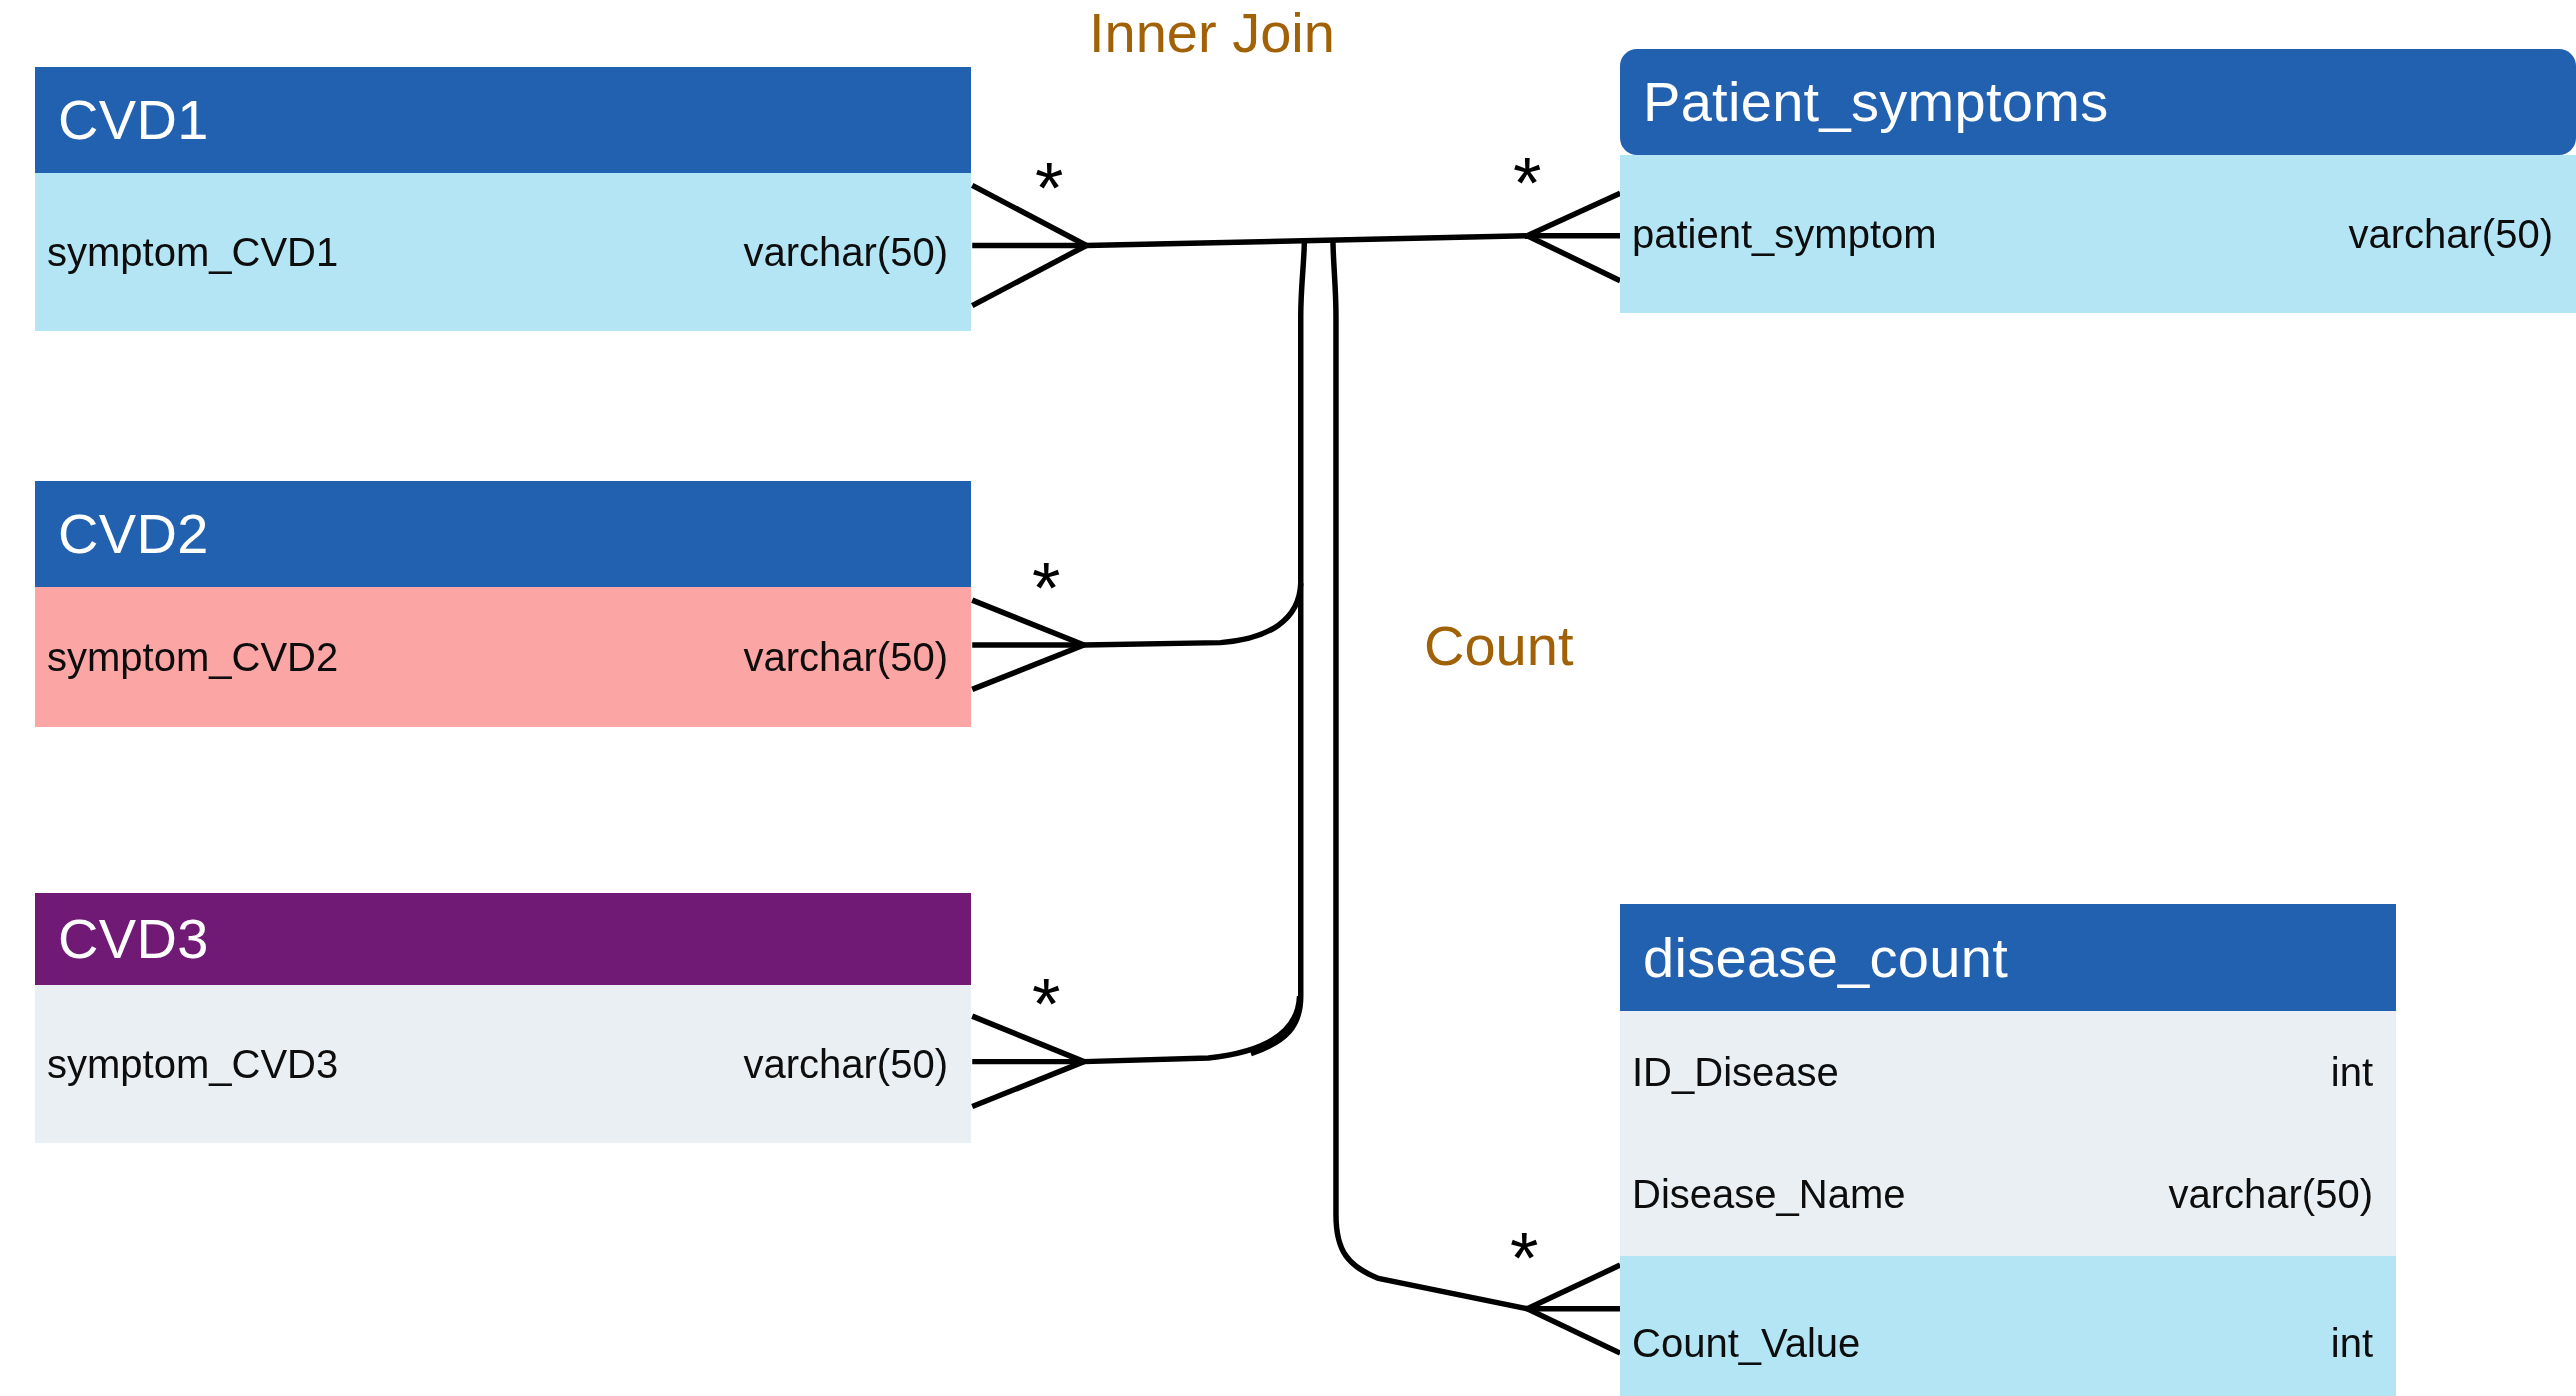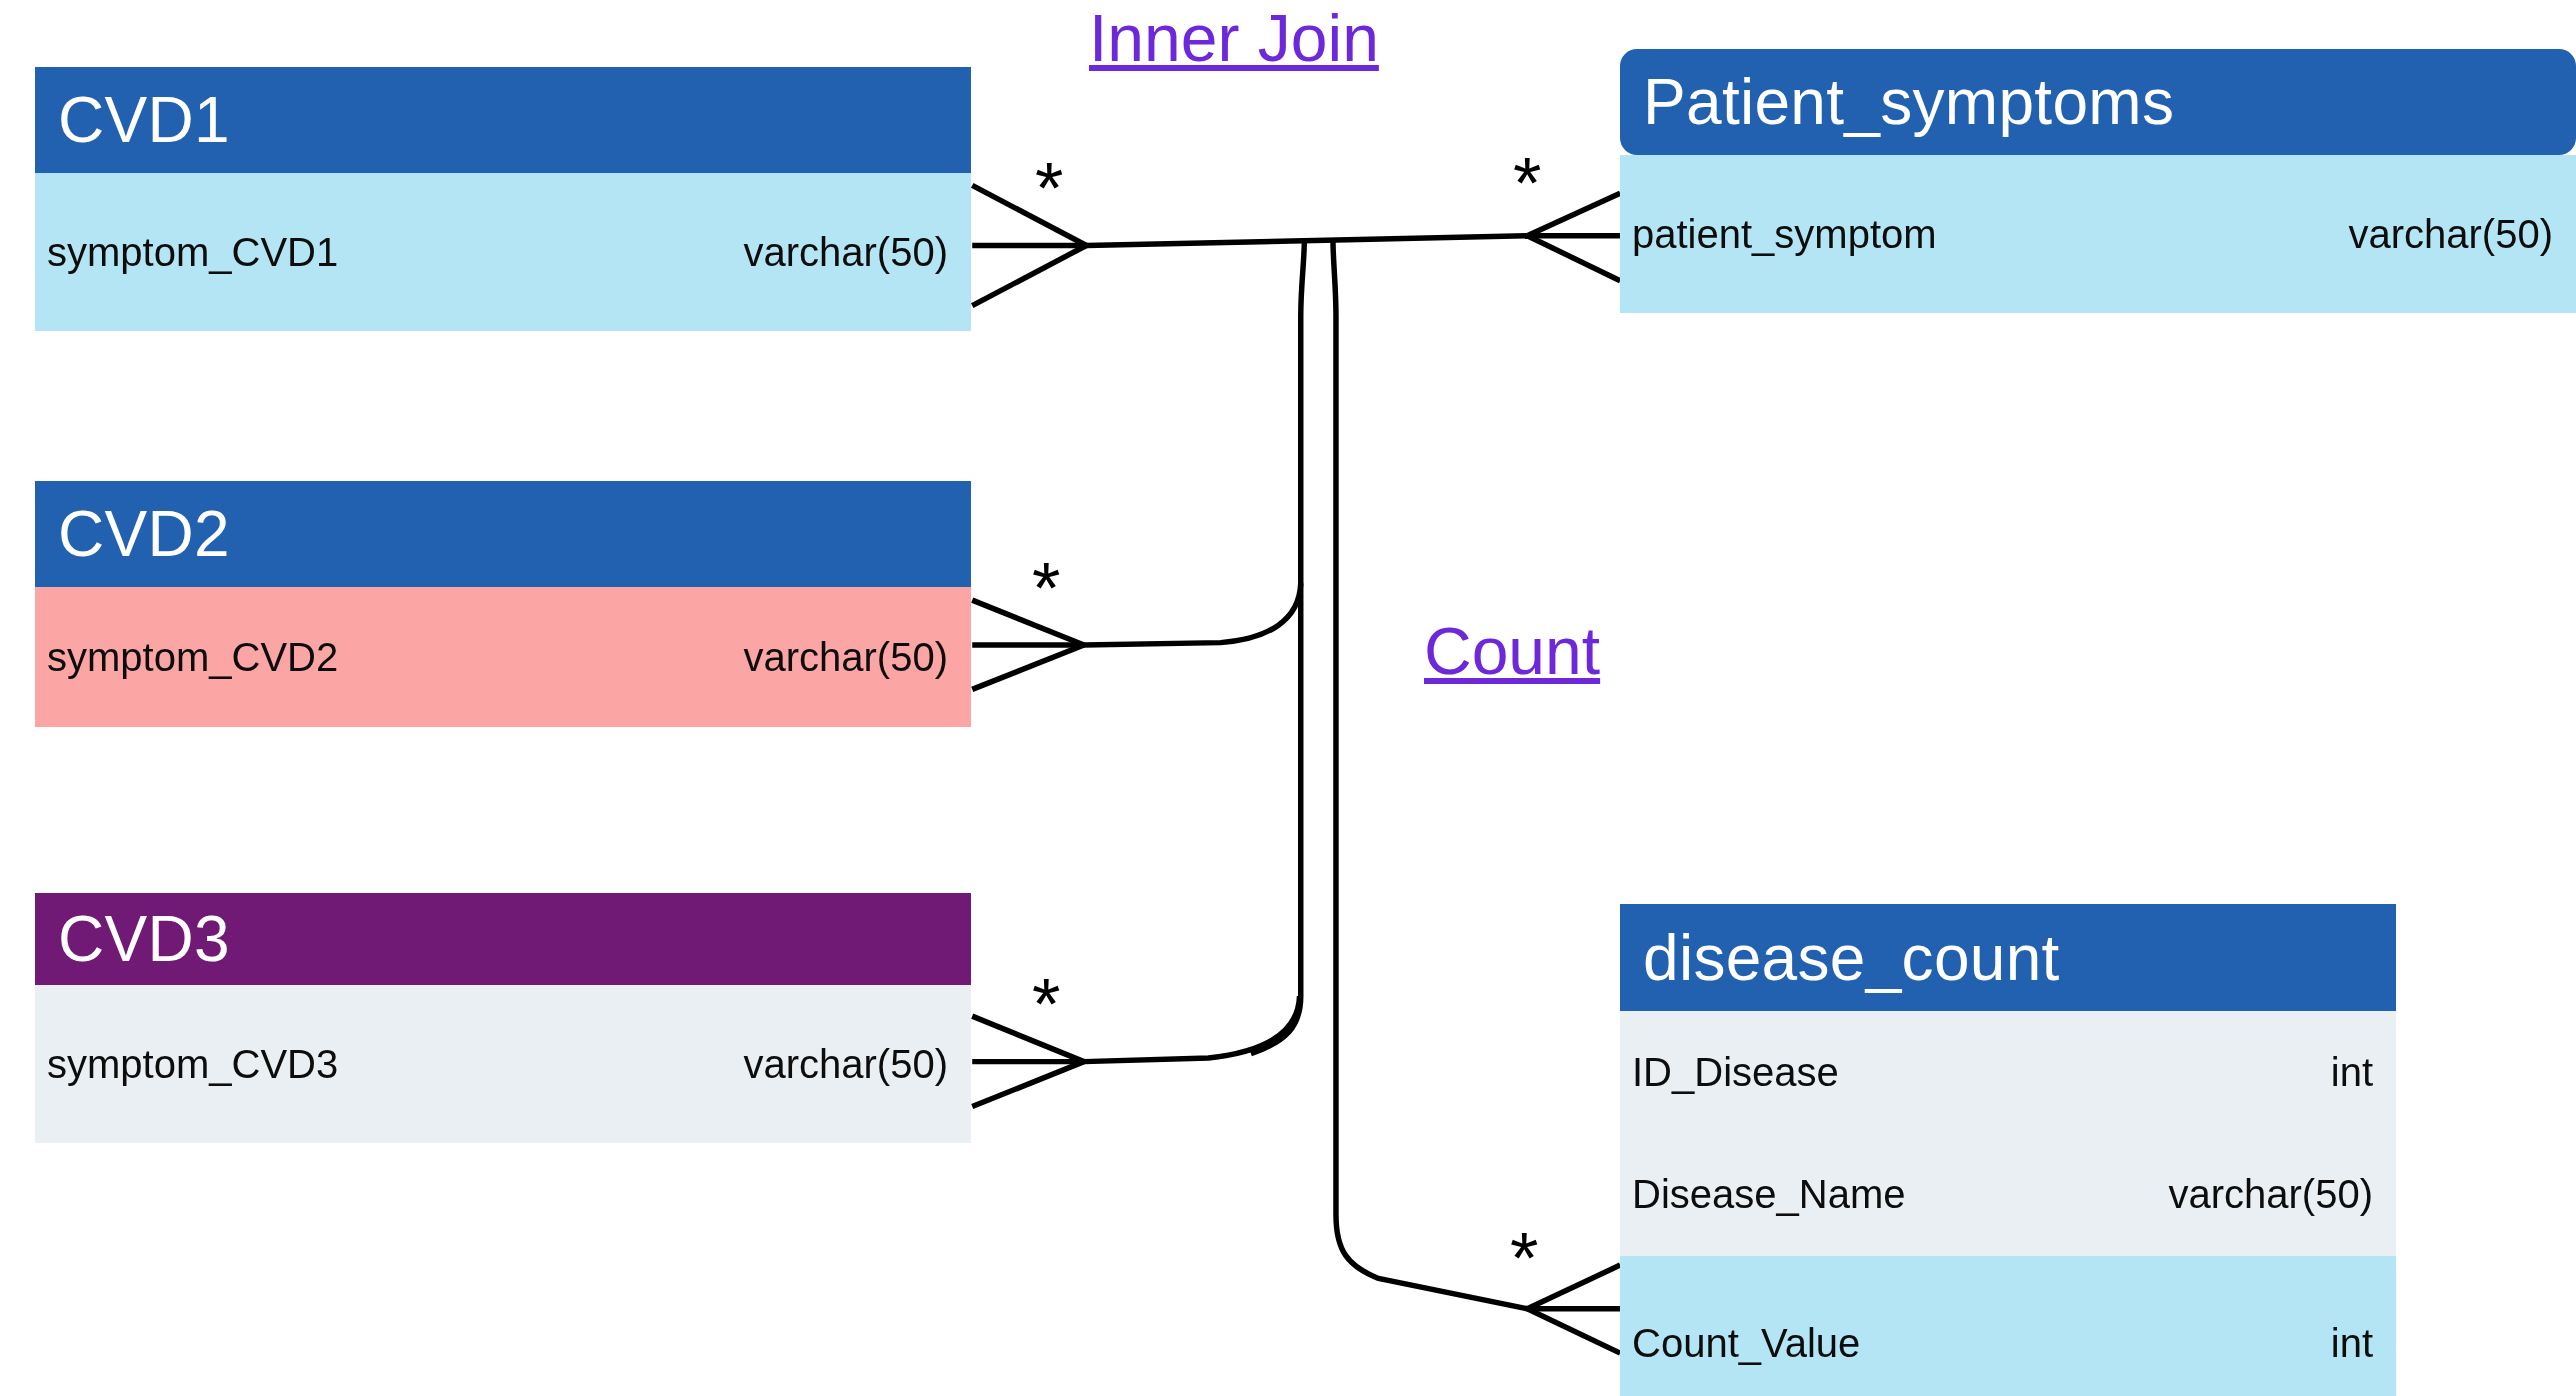--- a/index.html
+++ b/index.html
@@ -16,21 +16,21 @@
     overflow:hidden;
   }
   
   .entity{
     position:absolute;
     box-sizing:border-box;
   }
   .entity-header{
     box-sizing:border-box;
     color:#ffffff;
-    font-size:64px;
+    font-size:56px;
     font-weight:400;
     line-height:1;
     display:flex;
     align-items:center;
     padding-left:23px;
     letter-spacing:0.3px;
   }
   .entity-row{
     box-sizing:border-box;
     display:flex;
@@ -42,26 +42,25 @@
     color:#0d0d0d;
     line-height:1;
     font-weight:400;
   }
   .row-name{white-space:nowrap;}
   .row-type{white-space:nowrap;}
 
   
   .rel-label{
     position:absolute;
-    font-size:66px;
-    color:#6d28d9;
+    font-size:56px;
+    color:#a16207;
     line-height:1;
     white-space:nowrap;
     font-weight:400;
-    text-decoration:underline;
   }
   
   .card{
     position:absolute;
     font-size:73px;
     line-height:1;
     color:#000000;
     font-weight:400;
     white-space:nowrap;
     font-family:"Liberation Sans","DejaVu Sans",sans-serif;

